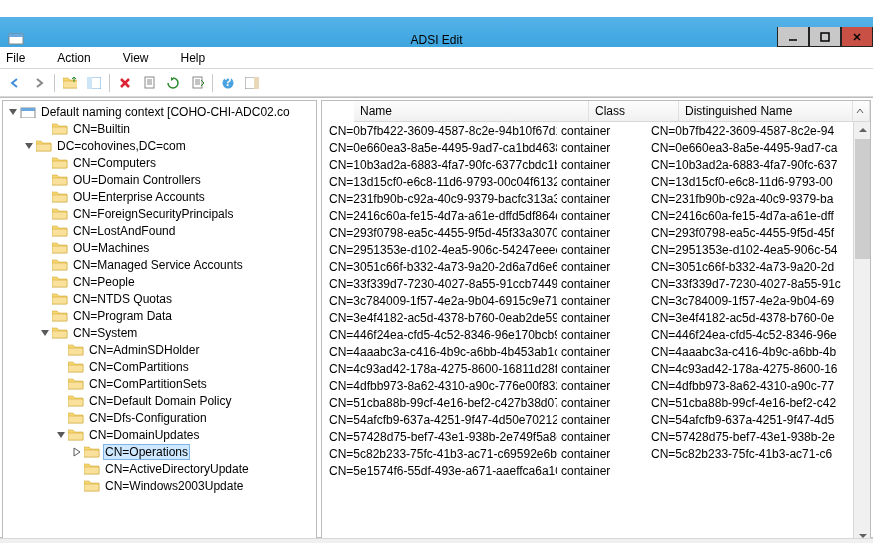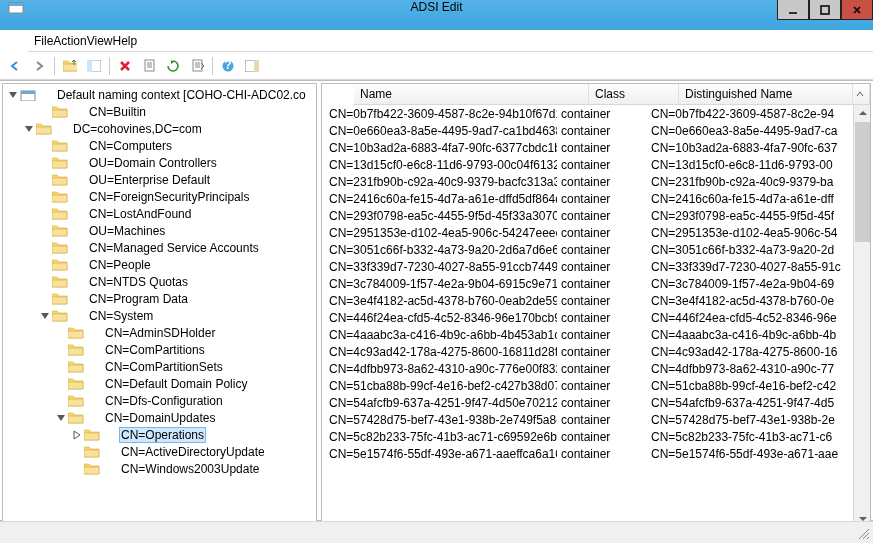--- a/index.html
+++ b/index.html
@@ -1,47 +1,47 @@
 <!DOCTYPE html>
 <html><head>
 <meta charset="utf-8">
 <style>
   * { box-sizing: border-box; font-family: "Segoe UI", Tahoma, sans-serif; font-size: 12px; }
   html, body { margin: 0; padding: 0; }
   body { width: 873px; height: 543px; background: #fff; overflow: hidden; }
 
   
-  .titlebar { height: 30px; background: linear-gradient(#55b2e8, #3da5df); display: flex; align-items: flex-start; position: relative; }
+  .titlebar { height: 30px; background: linear-gradient(#55b2e8, #3da5df); display: flex; align-items: flex-end; position: relative; margin-top: 17px; }
   .titlebar .sys-icon { width: 16px; height: 16px; margin: 0 8px; }
   .titlebar .title { position: absolute; left: 50%; transform: translateX(-50%); color: #000; }
   .winbtns { margin-left: auto; display: flex; }
   .winbtn { width: 32px; height: 20px; border: 1px solid #222; border-top: none; display:flex; align-items:center; justify-content:center; background:#c8c8c8; }
   .winbtn.close { background:#c85045; }
   .winbtn svg { display:block; }
 
   
-  .menubar { height: 22px; background:#fff; display:flex; align-items:center; padding:0 6px; gap:0; border-bottom:1px solid #d8d8d8;margin-left:28px; }
+  .menubar { height: 22px; background:#fff; display:flex; align-items:center; padding:0 6px; gap:32px; border-bottom:1px solid #d8d8d8; }
   .menuitem { color:#000; cursor:default; }
 
   
   .toolbar { height: 28px; background:#fff; display:flex; align-items:center; padding:0 4px; gap:2px; border-bottom:1px solid #d8d8d8; }
   .toolbtn { width:22px; height:22px; display:flex; align-items:center; justify-content:center; border-radius:2px; }
   .toolsep { width:1px; height:18px; background:#c8c8c8; margin:0 2px; }
 
   
   .main { position: relative; height: calc(543px - 30px - 22px - 28px - 22px); display:flex; border:1px solid #bcbcbc; border-left:none; border-right:none; }
   .treepanel { width:315px; height:462px; border:1px solid #bcbcbc; margin:2px 0 2px 2px; position:relative; overflow:hidden; background:#fff; }
   .listpanel { flex:1; height:462px; border:1px solid #bcbcbc; margin:2px 2px 2px 4px; position:relative; overflow:hidden; background:#fff; display:flex; flex-direction:column; }
 
   
   .tree { padding:2px 0 0 0; overflow:hidden; position:relative; white-space:nowrap; }
   .tree-row { height:17px; display:flex; align-items:center; padding-left:4px; }
   .twisty { width:11px; height:11px; margin-right:2px; display:flex; align-items:center; justify-content:center; }
   .indent { display:inline-block; width:16px; }
-  .tree-label { padding:0 2px;margin-left:16px; }
+  .tree-label { padding:0 2px; }
   .tree-row.selected .tree-label { background:#cde8ff; border:1px solid #7eb4ea; padding:0 1px; }
 
   
   .folder-icon { width:16px; height:13px; margin-right:3px; }
 
   
   .list-header { height:21px; display:flex; background:#fff; border-bottom:1px solid #d8d8d8; flex-shrink:0;margin-left:32px; }
   .list-header .col { border-right:1px solid #e0e0e0; padding:3px 6px; color:#000; background:linear-gradient(#fdfdfd,#f0f0f0); }
 
   
@@ -264,21 +264,21 @@
             <use href="#folder"></use>
           </svg>
           <span class="tree-label">OU=Domain Controllers</span>
         </div>
         <div class="tree-row">
           <span class="indent" style="width:32px"></span>
           <span class="twisty"></span>
           <svg class="folder-icon">
             <use href="#folder"></use>
           </svg>
-          <span class="tree-label">OU=Enterprise Default</span>
+          <span class="tree-label">OU=Enterprise Accounts</span>
         </div>
         <div class="tree-row">
           <span class="indent" style="width:32px"></span>
           <span class="twisty"></span>
           <svg class="folder-icon">
             <use href="#folder"></use>
           </svg>
           <span class="tree-label">CN=ForeignSecurityPrincipals</span>
         </div>
         <div class="tree-row">
@@ -648,21 +648,20 @@
           <div class="cell dn">CN=5c82b233-75fc-41b3-ac71-c6</div>
         </div>
         <div class="list-row">
           <div class="cell name">
             <svg class="folder-icon">
               <use href="#folder"></use>
             </svg>
             <span>CN=5e1574f6-55df-493e-a671-aaeffca6a100</span>
           </div>
           <div class="cell class">container</div>
-          <div class="cell dn">CN=5e1574f6-55df-493e-a671-aae</div>
         </div>
       </div>
     <div class="vscroll">
       <div class="arrow" style="top:0">
           <svg width="12" height="11">
             <use href="#scroll-up"></use>
           </svg>
         </div>
       <div class="thumb" style="top:17px; height:120px"></div>
       <div class="arrow" style="bottom:0">

